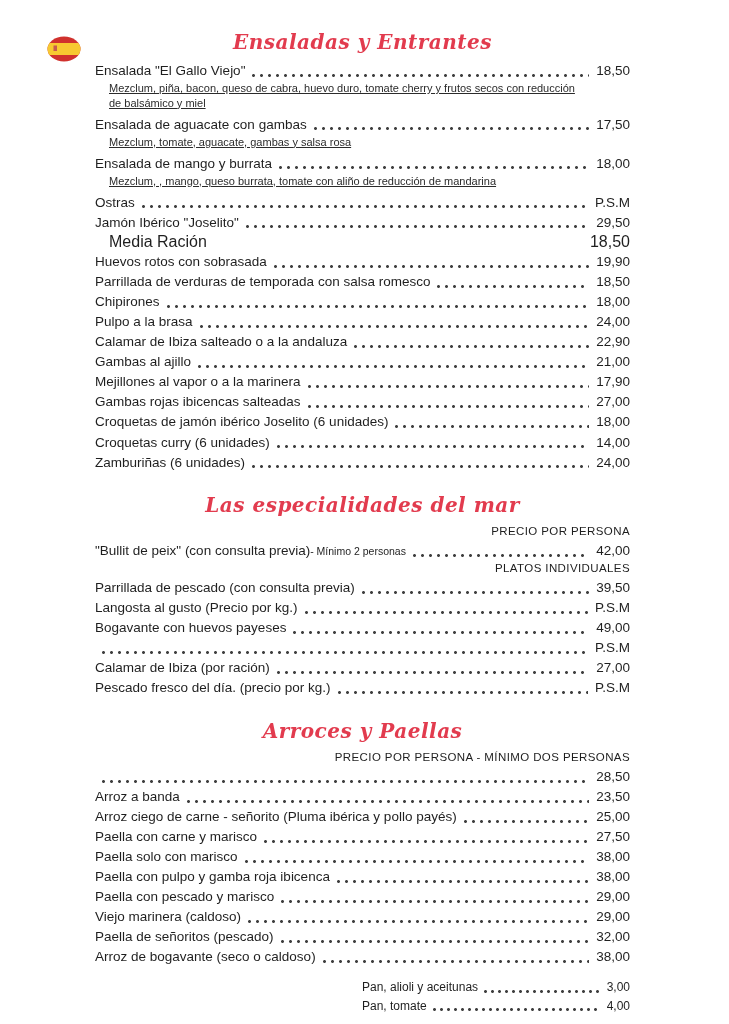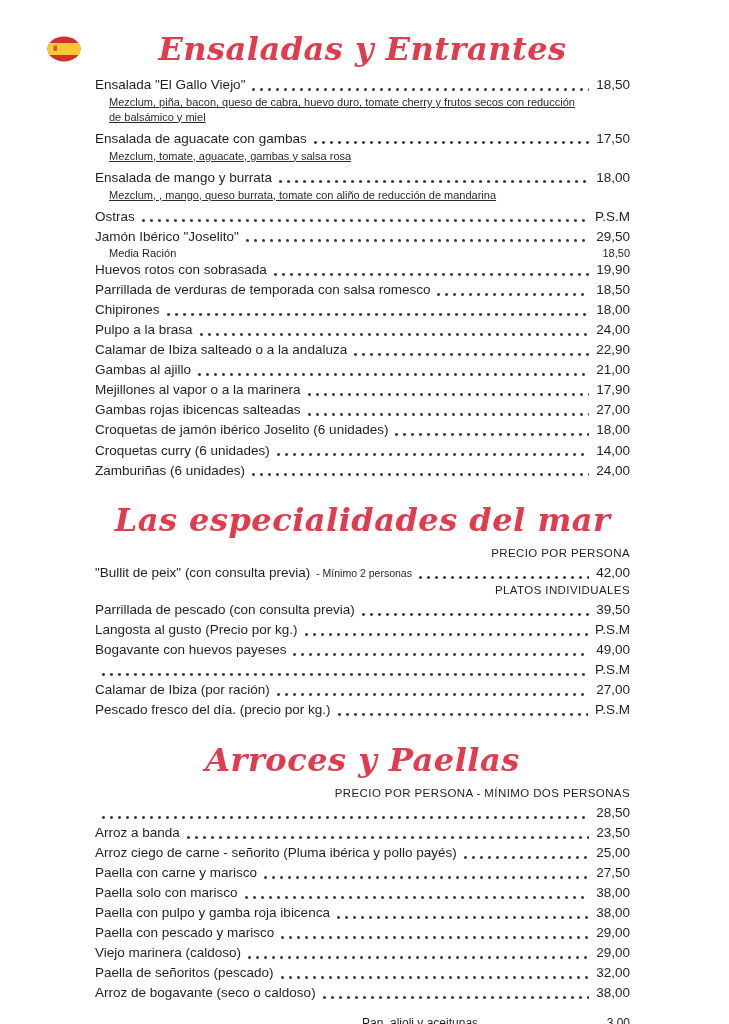--- a/index.html
+++ b/index.html
@@ -6,43 +6,43 @@
   .page {
     position:relative; width:729px; min-height:1024px; box-sizing:border-box;
     background:#ffffff; padding:30px 99px 14px 95px;
     font-family:"Liberation Sans","DejaVu Sans",sans-serif; color:#222;
   }
   .flag { position:absolute; left:47px; top:36px; }
 
   .section { margin:0; }
   .section-title {
     text-align:center; font-family:"DejaVu Serif","Liberation Serif",serif;
-    font-style:italic; font-weight:bold; font-size:32px; color:#e23b4e;
+    font-style:italic; font-weight:bold; font-size:20px; color:#e23b4e;
     margin:22px 0 8px; letter-spacing:0.5px;
   }
   .section:first-child .section-title { margin-top:0; }
 
   .subheading {
     text-align:right; font-size:11.5px; letter-spacing:0.4px;
     color:#1e1e1e; margin:2px 0 5px;
   }
 
   .item-row { display:flex; align-items:flex-end; font-size:13.5px; line-height:1.3; margin:2.5px 0; color:#1f1f1f; }
   .item-name { white-space:normal; }
-  .item-suffix { font-size:10.5px; margin:0 0 1px 6px; white-space:nowrap; color:#1f1f1f; }
+  .item-suffix { font-size:10.5px; margin:0 0 1px 0; white-space:nowrap; color:#1f1f1f; }
   .item-price { white-space:nowrap; margin-left:2px; }
   .dots {
     flex:1 1 auto; min-width:18px; height:3px; align-self:flex-end; margin:0 5px 3px 7px;
     background-image:radial-gradient(circle at 1.5px 1.5px,#3f3f3f 1.25px,transparent 1.6px);
     background-size:8px 3px; background-repeat:repeat-x;
   }
   .item-desc {
     font-size:11px; color:#2b2b2b; margin:-1px 0 5px 14px; max-width:470px; line-height:1.35;text-decoration:underline;
   }
-  .subitem-row { display:flex; font-size:11px; margin:-1px 0 2px 14px; color:#1f1f1f; }
+  .subitem-row { display:flex; font-size:16px; margin:-1px 0 2px 14px; color:#1f1f1f; }
   .subitem-spacer { flex:1 1 auto; }
 
   .footer { width:268px; margin:14px 0 0 auto; }
   .footer .item-row { font-size:12px; margin:3px 0;text-align:center; }
   .footer .dots { margin:0 4px 3px 6px; background-size:7px 3px; }
 </style>
 </head>
 <body>
 
 <div class="page">

